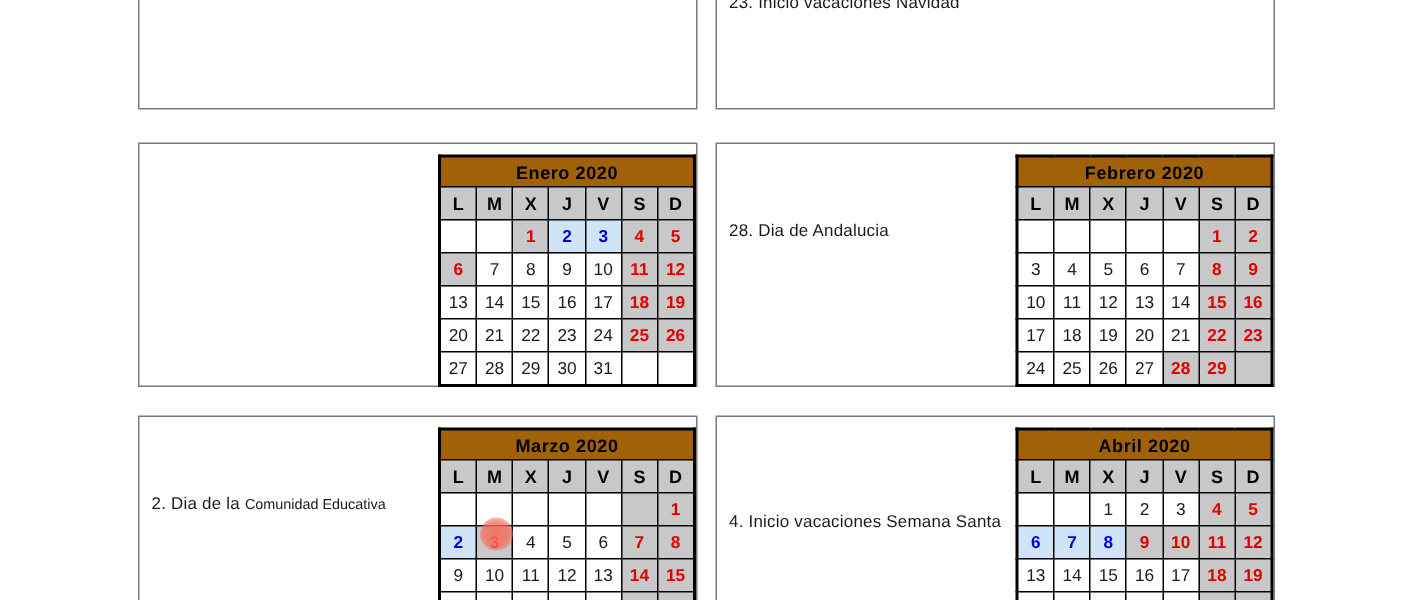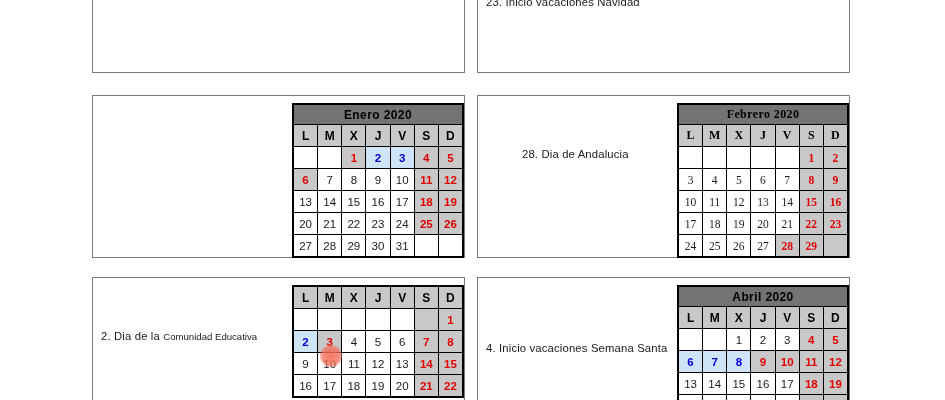--- a/index.html
+++ b/index.html
@@ -43,21 +43,21 @@
     width:25px;height:21px;
     border:1px solid #000000;
     text-align:center;
     vertical-align:middle;
     padding:0;
     font-size:11.5px;
     color:#1a1a1a;
     font-weight:normal;
   }
   .cal .title{
-    background:#737373;
+    background:#a16207;
     color:#000000;
     font-weight:bold;
     font-size:12px;
     height:19px;
     letter-spacing:.4px;
     border:1px solid #000000;
   }
   .cal .dow{
     background:#c8c8c8;
     font-weight:bold;
@@ -148,24 +148,24 @@
             <td class="">29</td>
             <td class="">30</td>
             <td class="">31</td>
             <td class="blank"></td>
             <td class="blank"></td>
           </tr>
         </tbody>
       </table>
     </div>
     <div class="panel" style="left: 477px; top: 95px; width: 373px; height: 163px;">
-      <div class="notes" style="top: 50px; margin-left: 36px;">
+      <div class="notes" style="top: 50px;">
         <div class="note-line"><span>28. Dia de Andalucia</span></div>
       </div>
-      <table class="cal" style="left: 199px; top: 7px; font-family: Liberation Serif, serif;">
+      <table class="cal" style="left: 199px; top: 7px;">
         <thead>
           <tr>
             <th class="title" colspan="7">Febrero 2020</th>
           </tr>
           <tr>
             <th class="dow">L</th>
             <th class="dow">M</th>
             <th class="dow">X</th>
             <th class="dow">J</th>
             <th class="dow">V</th>
@@ -222,20 +222,23 @@
         </tbody>
       </table>
     </div>
     <div class="panel" style="left: 92px; top: 277px; width: 373px; height: 160px;">
       <div class="notes" style="top: 50px;">
         <div class="note-line"><span>2. Dia de la </span><span class="nm">Comunidad Educativa</span></div>
       </div>
       <table class="cal" style="left: 199px; top: 7px;">
         <thead>
           <tr>
+            <th class="title" colspan="7">Marzo 2020</th>
+          </tr>
+          <tr>
             <th class="dow">L</th>
             <th class="dow">M</th>
             <th class="dow">X</th>
             <th class="dow">J</th>
             <th class="dow">V</th>
             <th class="dow">S</th>
             <th class="dow">D</th>
           </tr>
         </thead>
         <tbody>

